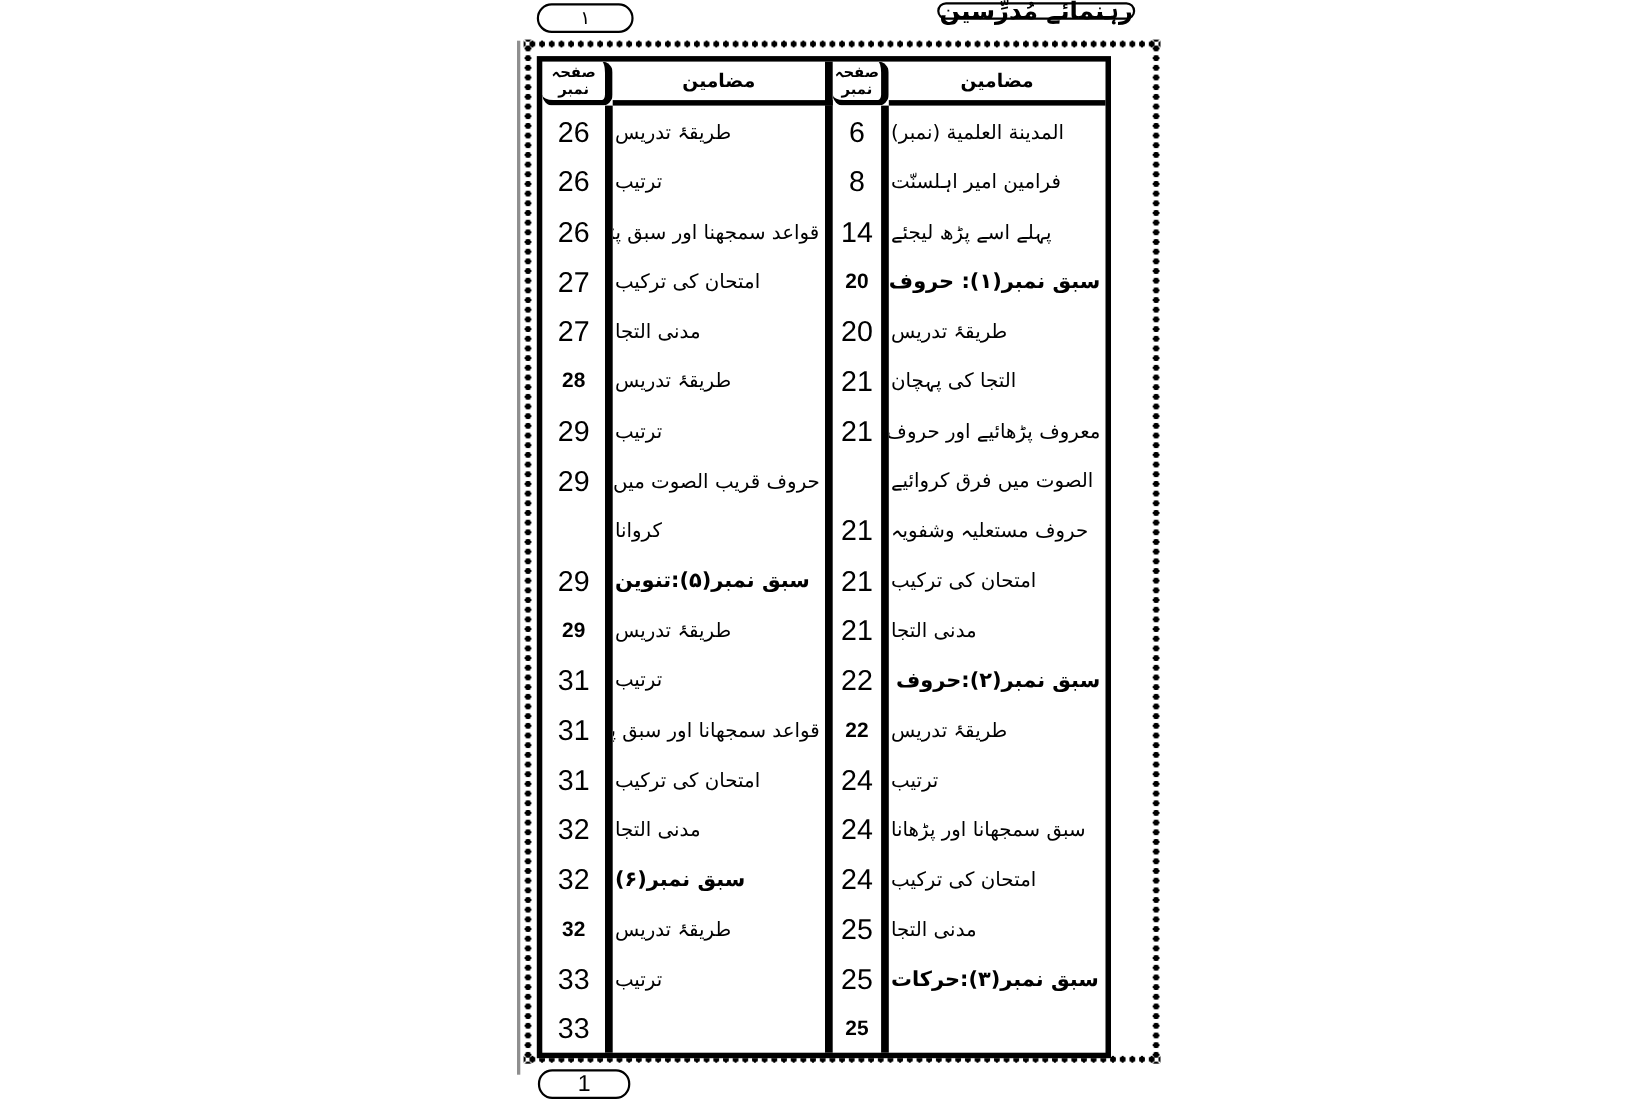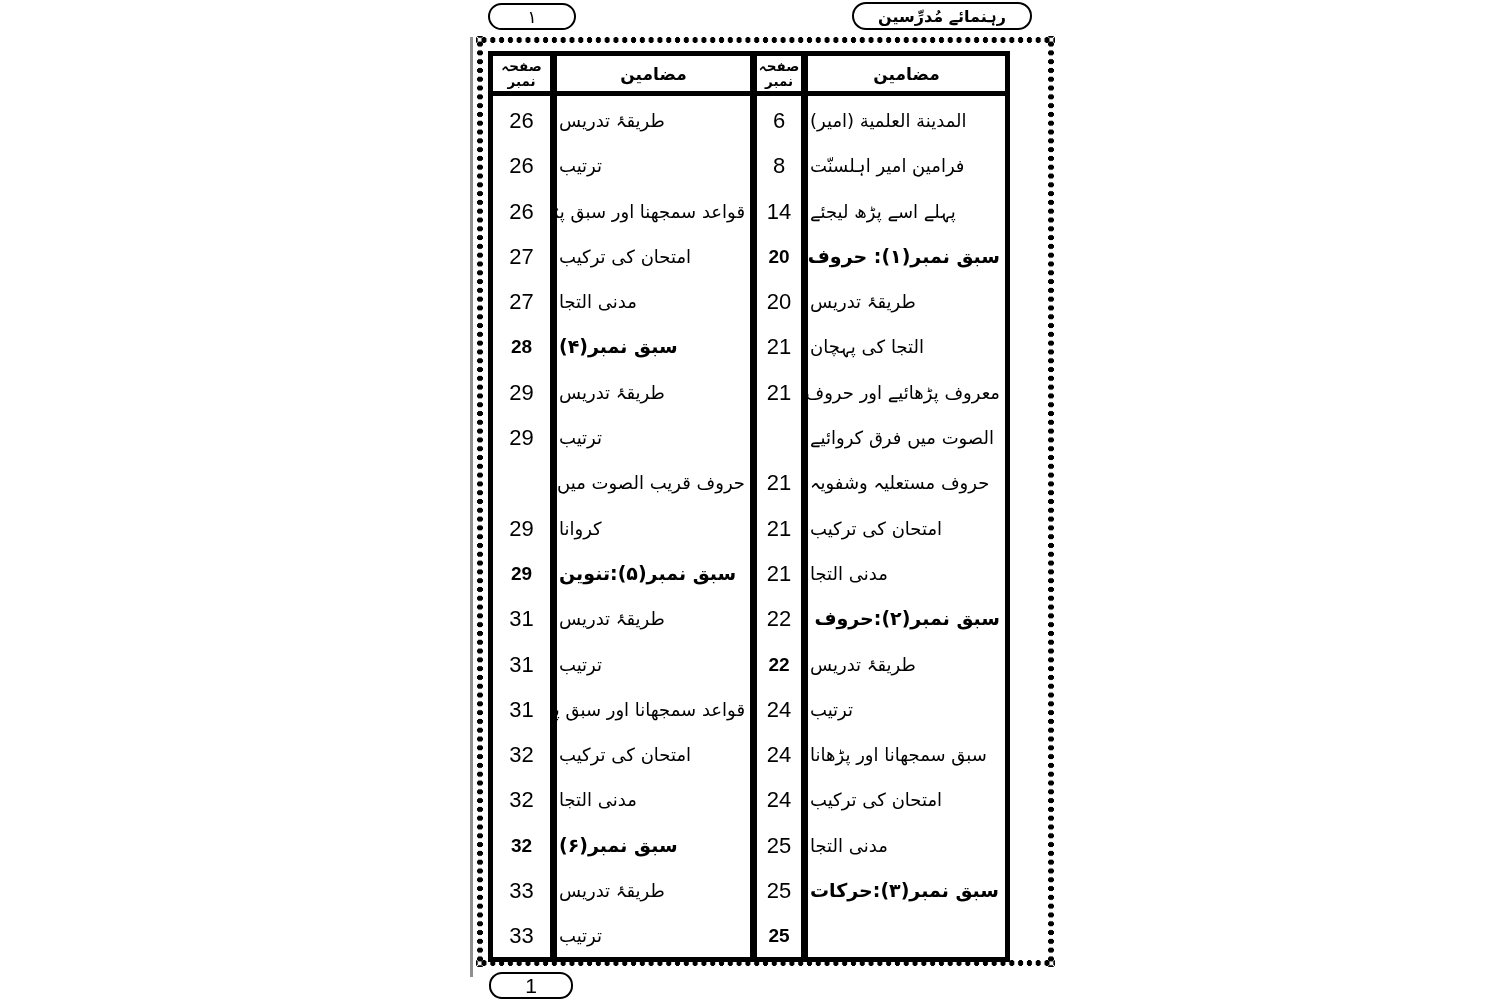--- a/index.html
+++ b/index.html
@@ -3,21 +3,21 @@
 <meta charset="utf-8">
 <style>
   html,body{margin:0;padding:0;background:#fff;}
   .canvas{position:relative;width:1500px;height:1000px;background:#ffffff;overflow:hidden;
           font-family:"DejaVu Sans",sans-serif;color:#000;}
 
   
   .badge{position:absolute;border:2.5px solid #000;border-radius:14px;background:#fff;
          display:flex;align-items:center;justify-content:center;box-sizing:border-box;}
   .badge-top-left{left:488px;top:3px;width:88px;height:27px;font-size:17px;}
-  .title-box{left:852px;top:2px;width:180px;height:28px;font-weight:bold;font-size:16px;
+  .title-box{left:852px;top:2px;width:180px;height:16px;font-weight:bold;font-size:22px;
              direction:rtl;border-radius:15px;}
   .badge-bottom{left:489px;top:972px;width:84px;height:27px;font-size:21px;
                 font-family:"Liberation Sans",sans-serif;border-radius:13px;}
 
   
   .grey-line{position:absolute;left:470px;top:37px;width:3px;height:940px;background:#8f8f8f;}
 
   
   .dotted-frame{position:absolute;left:476px;top:36px;width:579px;height:931px;}
   .df{position:absolute;background-repeat:repeat;}
@@ -28,26 +28,26 @@
         background-image:radial-gradient(circle,#000 2.7px,rgba(0,0,0,0) 3px);
         background-size:8px 8.8px;background-position:center;}
   .df-top{top:0;} .df-bottom{bottom:0;} .df-left{left:0;} .df-right{right:0;}
 
   
   .toc{position:absolute;left:488px;top:51px;width:522px;height:911px;box-sizing:border-box;
        border:5px solid #000;background:#fff;display:grid;
        grid-template-columns:64px 200px 51px 1fr;grid-template-rows:40px 1fr;}
   .th{border-bottom:5px solid #000;display:flex;align-items:center;justify-content:center;
       font-weight:bold;text-align:center;box-sizing:border-box;overflow:hidden;}
-  .th-page{font-size:13.5px;line-height:15px;direction:rtl;}
+  .th-page{font-size:13.5px;line-height:15px;direction:rtl;border-radius:10px;}
   .th-topics{font-size:17px;direction:rtl;}
   .bR{border-right:7px solid #000;}
   .col{box-sizing:border-box;overflow:hidden;padding-top:2px;}
   .line{height:45.3px;line-height:45.3px;overflow:hidden;white-space:nowrap;}
-  .pages .line{text-align:center;font-family:"Liberation Sans",sans-serif;font-size:22px;}
+  .pages .line{text-align:center;font-family:"Liberation Sans",sans-serif;font-size:26px;}
   .topics .line{direction:rtl;text-align:left;padding:0 5px 0 2px;font-size:18px;}
   .line.bold{font-weight:bold;font-size:19px;}
 </style>
 </head>
 <body>
 
 <div class="canvas">
 
   <div class="badge badge-top-left">
     <span>۱</span>
@@ -93,21 +93,20 @@
         <div class="line bold">32</div>
         <div class="line">33</div>
         <div class="line">33</div>
       </div>
     <div class="col topics bR" id="left-topics">
         <div class="line">طریقۂ تدریس</div>
         <div class="line">ترتیب</div>
         <div class="line">قواعد سمجھنا اور سبق پڑھانا</div>
         <div class="line">امتحان کی ترکیب</div>
         <div class="line">مدنی التجا</div>
-        <div class="line bold">سبق نمبر(۴)</div>
         <div class="line">طریقۂ تدریس</div>
         <div class="line">ترتیب</div>
         <div class="line">حروف قریب الصوت میں فرق</div>
         <div class="line">کروانا</div>
         <div class="line bold">سبق نمبر(۵):تنوین</div>
         <div class="line">طریقۂ تدریس</div>
         <div class="line">ترتیب</div>
         <div class="line">قواعد سمجھانا اور سبق پڑھانا</div>
         <div class="line">امتحان کی ترکیب</div>
         <div class="line">مدنی التجا</div>
@@ -130,21 +129,21 @@
         <div class="line">22</div>
         <div class="line bold">22</div>
         <div class="line">24</div>
         <div class="line">24</div>
         <div class="line">24</div>
         <div class="line">25</div>
         <div class="line">25</div>
         <div class="line bold">25</div>
       </div>
     <div class="col topics" id="right-topics">
-        <div class="line">المدينة العلمية (امیر)</div>
+        <div class="line">المدينة العلمية (نمبر)</div>
         <div class="line">فرامین امیر اہلسنّت</div>
         <div class="line">پہلے اسے پڑھ لیجئے</div>
         <div class="line bold">سبق نمبر(۱): حروف مفردات</div>
         <div class="line">طریقۂ تدریس</div>
         <div class="line">التجا کی پہچان</div>
         <div class="line">معروف پڑھائیے اور حروف قریب</div>
         <div class="line">الصوت میں فرق کروائیے</div>
         <div class="line">حروف مستعلیہ وشفویہ</div>
         <div class="line">امتحان کی ترکیب</div>
         <div class="line">مدنی التجا</div>

